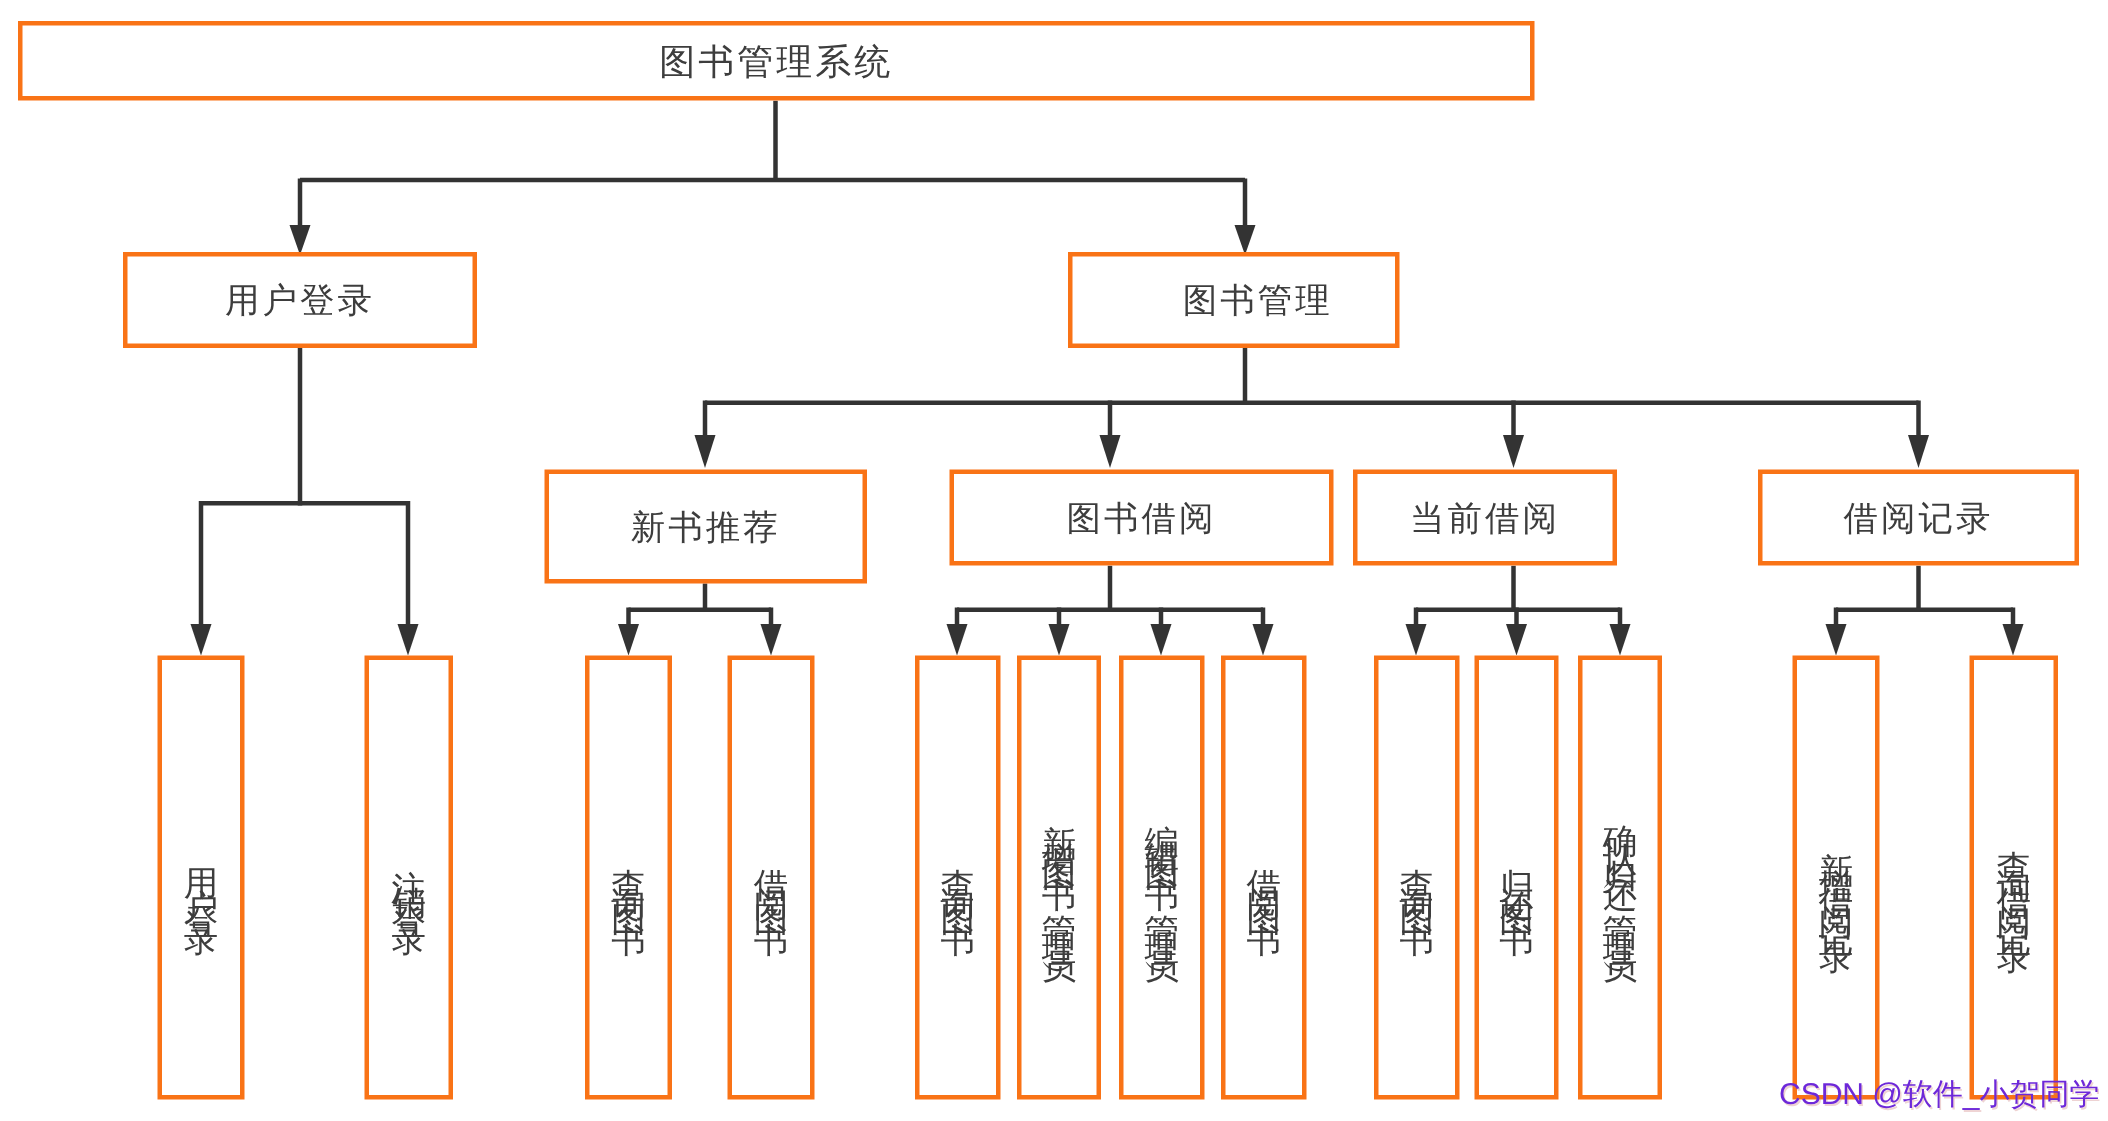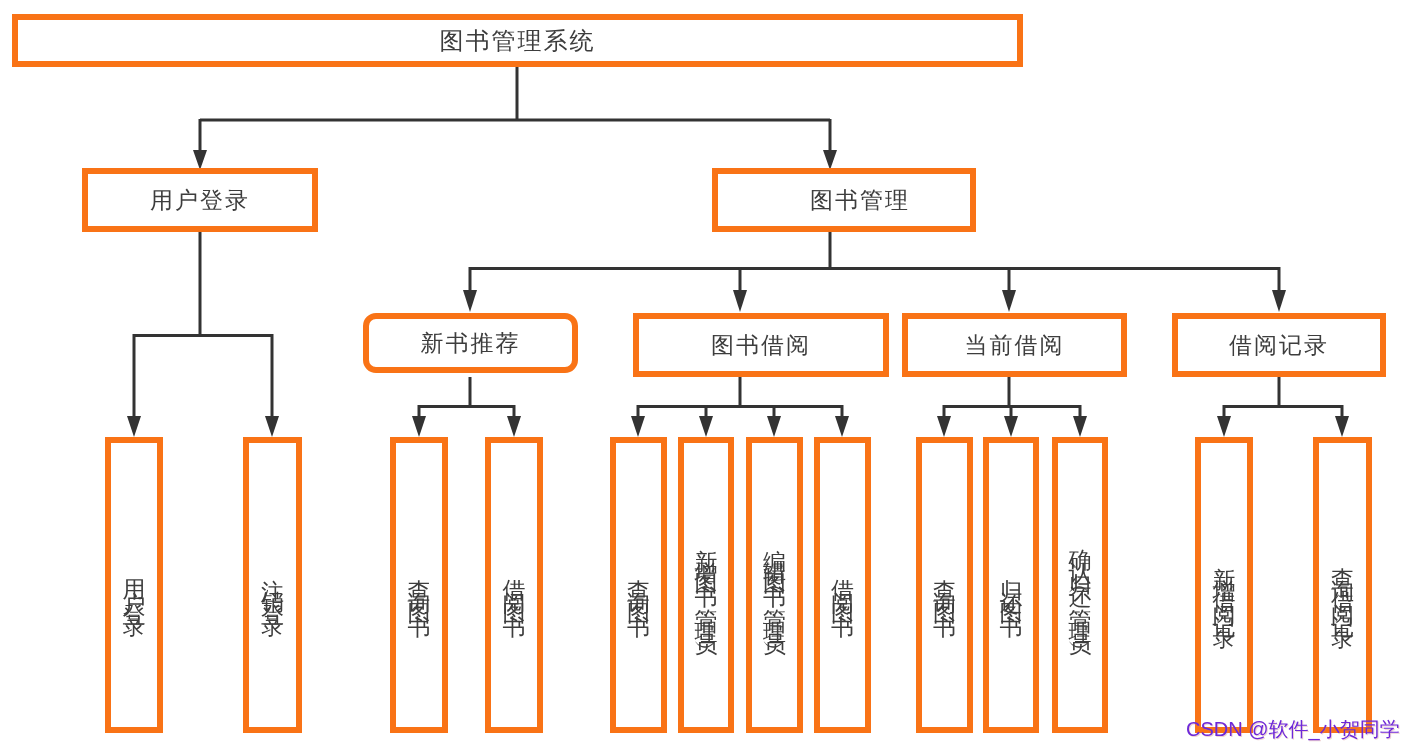--- a/index.html
+++ b/index.html
@@ -7,21 +7,21 @@
     position:relative;
     width:1405px;height:747px;
     overflow:hidden;
     font-family:"Liberation Sans","DejaVu Sans",sans-serif;
   }
   #connectors{position:absolute;left:0;top:0;z-index:0;pointer-events:none;}
   .node{
     position:absolute;
     box-sizing:border-box;
     background:#ffffff;
-    border:6px solid #f97316;
+    border:3px solid #f97316;
     display:flex;align-items:center;justify-content:center;
     color:#3d3d3d;
     z-index:1;
   }
   .hnode{font-size:23px;letter-spacing:2px;}
   .root{font-size:24px;letter-spacing:2px;}
   .leaf{top:437px;height:296px;}
   .vtext{
     writing-mode:vertical-rl;
     text-orientation:mixed;
@@ -110,31 +110,31 @@
   </g>
 </svg>
 
 <div class="node hnode root" style="left:12px;top:14px;width:1011px;height:53px;">
   <span>图书管理系统</span>
 </div>
 
 <div class="node hnode" style="left:82px;top:168px;width:236px;height:64px;">
   <span>用户登录</span>
 </div>
-<div class="node hnode" style="left:712px;top:168px;width:264px;height:64px;padding-left:32px;">
+<div class="node hnode" style="left:712px;top:168px;width:221px;height:64px;padding-left:32px;">
   <span>图书管理</span>
 </div>
 
-<div class="node hnode" style="left:363px;top:313px;width:215px;height:60px;border-radius:13px;">
+<div class="node hnode" style="left:363px;top:313px;width:215px;height:76px;">
   <span>新书推荐</span>
 </div>
 <div class="node hnode" style="left:633px;top:313px;width:256px;height:64px;">
   <span>图书借阅</span>
 </div>
-<div class="node hnode" style="left:902px;top:313px;width:225px;height:64px;">
+<div class="node hnode" style="left:902px;top:313px;width:176px;height:64px;">
   <span>当前借阅</span>
 </div>
 <div class="node hnode" style="left:1172px;top:313px;width:214px;height:64px;">
   <span>借阅记录</span>
 </div>
 
 <div class="node leaf" style="left:105px;width:58px;">
   <span class="vtext">用户登录</span>
 </div>
 <div class="node leaf" style="left:243px;width:59px;">

